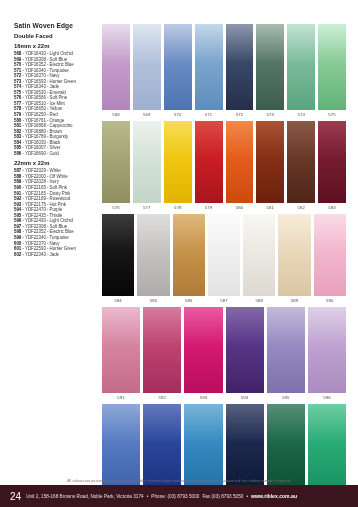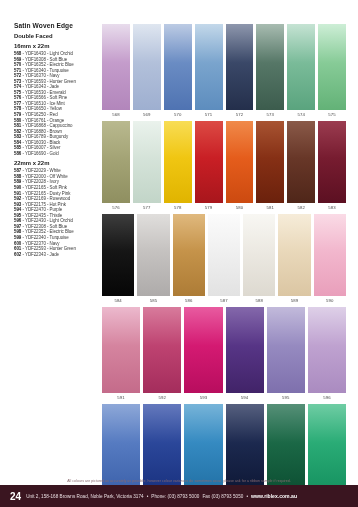--- a/index.html
+++ b/index.html
@@ -109,21 +109,21 @@
     bottom: 0;
     width: 358px;
     height: 22px;
     background: #3a1520;
     display: flex;
     align-items: center;
     padding-left: 10px;
   }
   .pagenum {
     font-size: 10px;
-    font-weight: bold;
+    font-weight: normal;
     color: #ffffff;
     margin-right: 5px;
   }
   .footer-text {
     font-size: 4.6px;
     color: #e8dde0;
     letter-spacing: 0.05px;
   }
   .footer-url {
     font-size: 5.1px;

